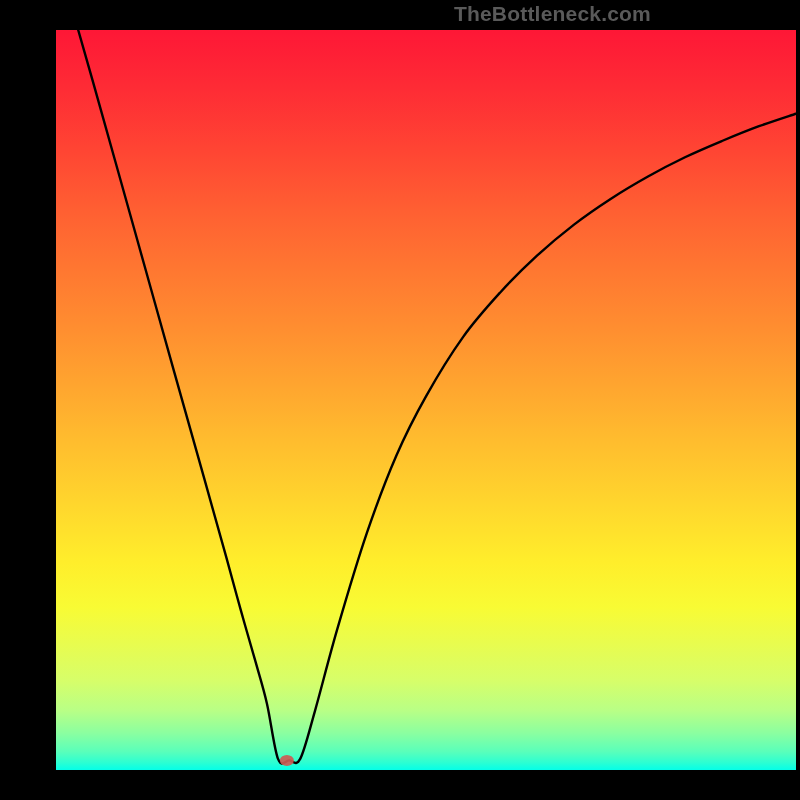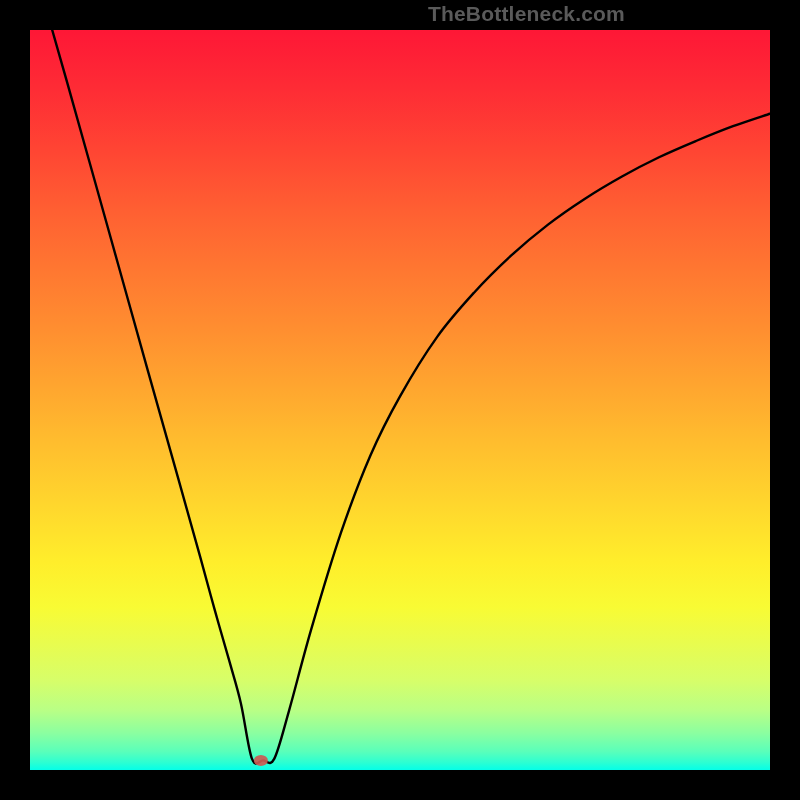--- a/index.html
+++ b/index.html
@@ -9,20 +9,21 @@
     height: 800px;
     background: #000;
     overflow: hidden;
     font-family: Arial, Helvetica, sans-serif;
   }
   .frame {
     position: relative;
     width: 637px;
     height: 800px;
     background: #000;
+    margin-left: 26px;
   }
   .watermark {
     position: absolute;
     top: 2px;
     right: 12px;
     color: #5a5a5a;
     font-size: 21px;
     font-weight: 600;
     letter-spacing: 0.2px;
     z-index: 3;

